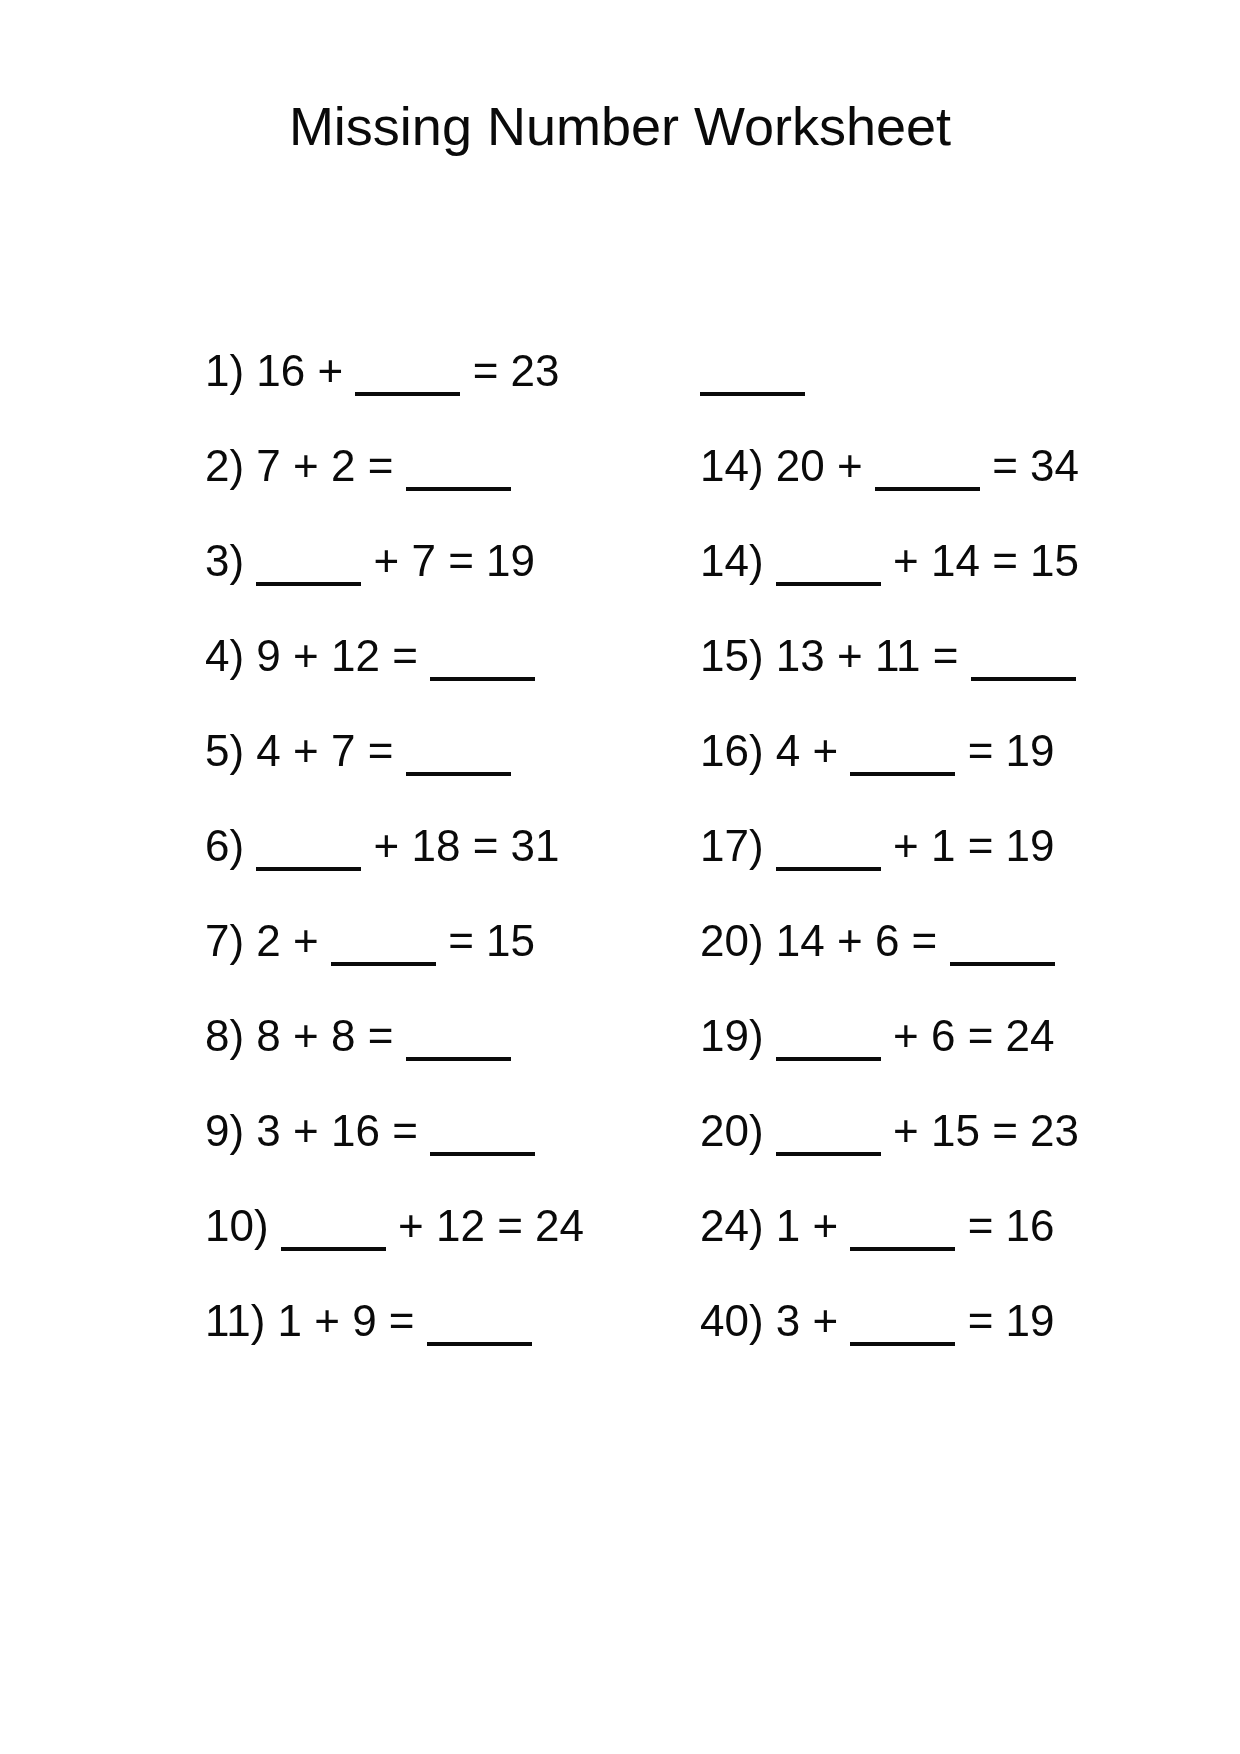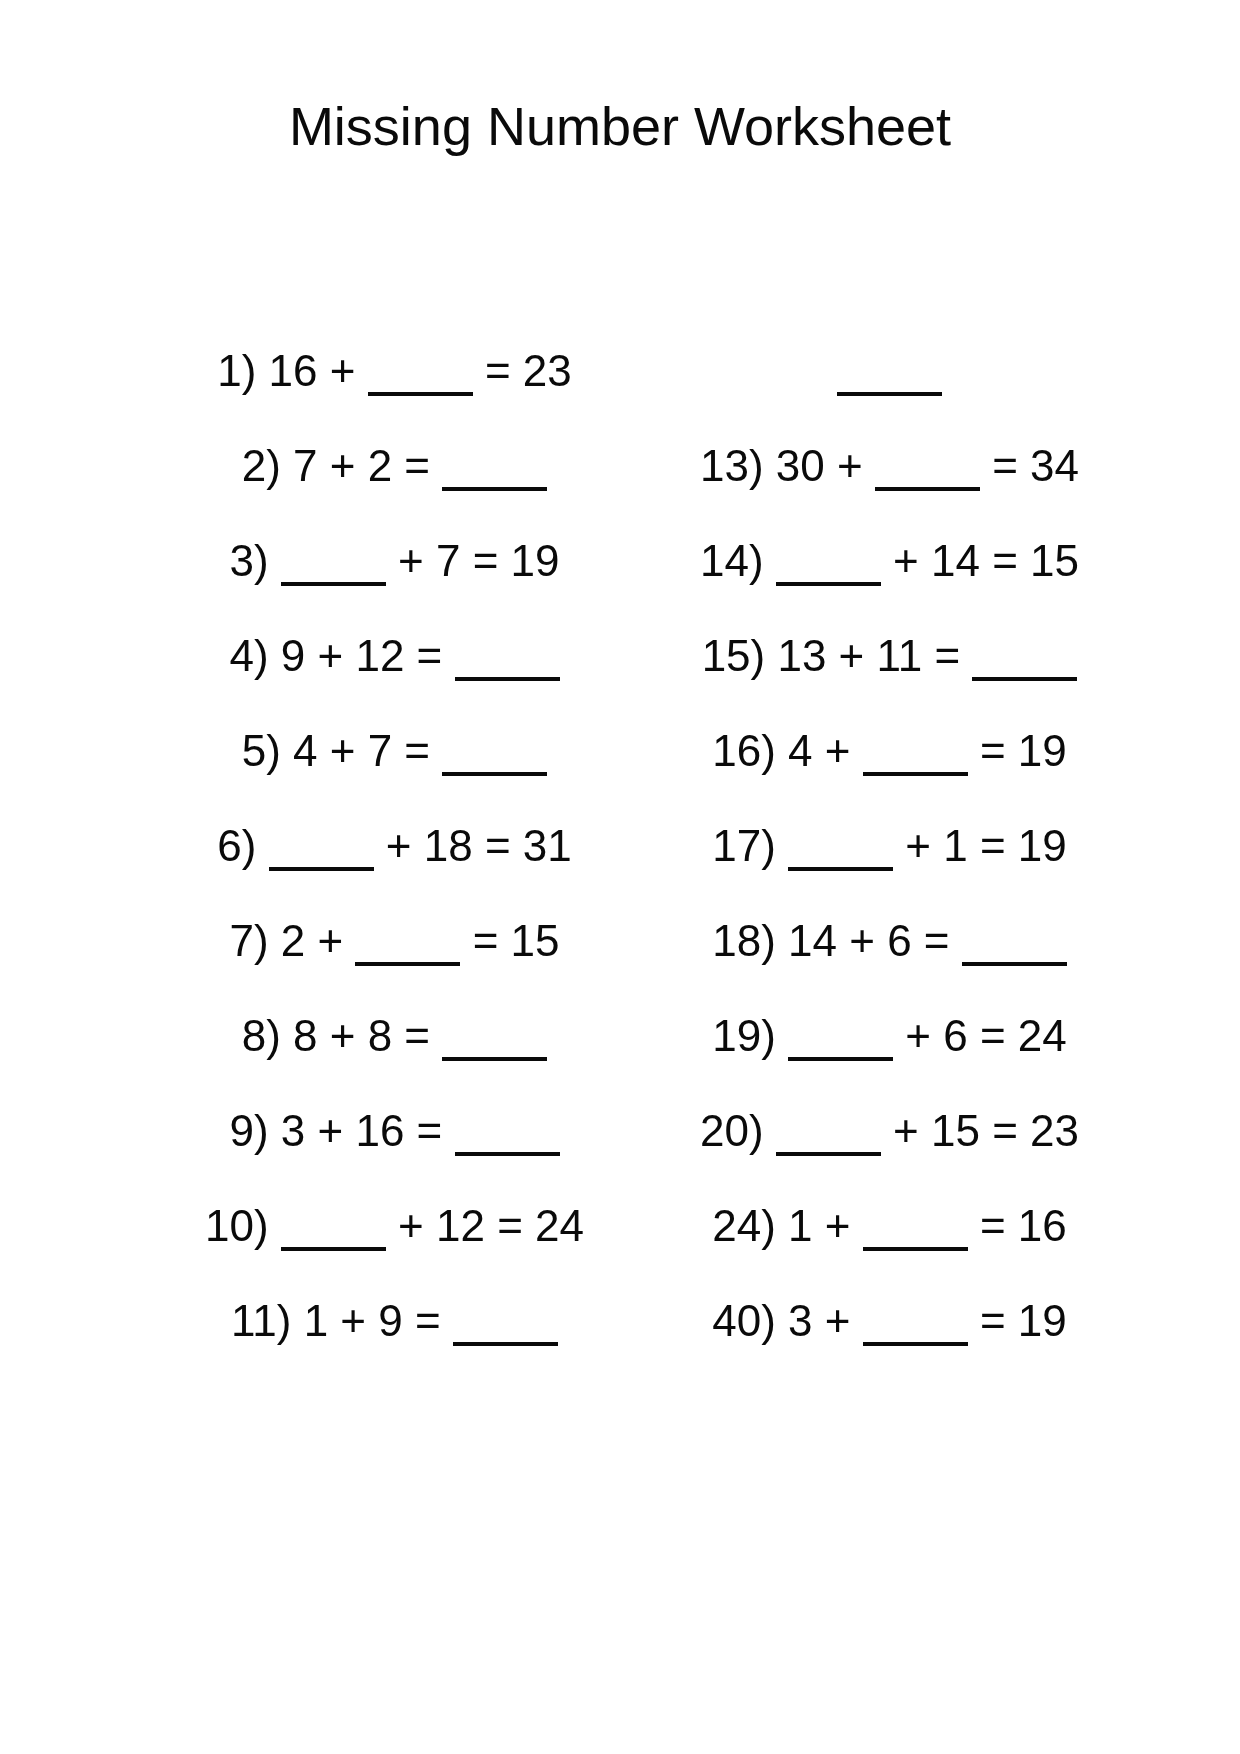--- a/index.html
+++ b/index.html
@@ -32,21 +32,20 @@
     top: 168px;
     right: 247px;
     font-size: 44px;
     line-height: 1.2;
     color: #979797;
     white-space: nowrap;
   }
   .column {
     position: absolute;
     top: 323px;
-    text-align: center;
   }
   .column.left  { left: 205px; }
   .column.right { left: 700px; }
   .problem {
     font-size: 44px;
     line-height: 95px;
     height: 95px;
     white-space: pre;
     color: #0a0a0a;
   }
@@ -71,24 +70,24 @@
       <div class="problem"><span>5) 4 + 7 = </span><span class="blank"></span><span></span></div>
       <div class="problem"><span>6) </span><span class="blank"></span><span> + 18 = 31</span></div>
       <div class="problem"><span>7) 2 + </span><span class="blank"></span><span> = 15</span></div>
       <div class="problem"><span>8) 8 + 8 = </span><span class="blank"></span><span></span></div>
       <div class="problem"><span>9) 3 + 16 = </span><span class="blank"></span><span></span></div>
       <div class="problem"><span>10) </span><span class="blank"></span><span> + 12 = 24</span></div>
       <div class="problem"><span>11) 1 + 9 = </span><span class="blank"></span><span></span></div>
     </div>
   <div class="column right">
       <div class="problem"><span class="blank"></span><span></span></div>
-      <div class="problem"><span>13) 30 + </span><span class="blank"></span><span> = 34</span></div>
+      <div class="problem"><span>14) 20 + </span><span class="blank"></span><span> = 34</span></div>
       <div class="problem"><span>14) </span><span class="blank"></span><span> + 14 = 15</span></div>
       <div class="problem"><span>15) 13 + 11 = </span><span class="blank"></span><span></span></div>
       <div class="problem"><span>16) 4 + </span><span class="blank"></span><span> = 19</span></div>
       <div class="problem"><span>17) </span><span class="blank"></span><span> + 1 = 19</span></div>
-      <div class="problem"><span>18) 14 + 6 = </span><span class="blank"></span><span></span></div>
+      <div class="problem"><span>20) 14 + 6 = </span><span class="blank"></span><span></span></div>
       <div class="problem"><span>19) </span><span class="blank"></span><span> + 6 = 24</span></div>
       <div class="problem"><span>20) </span><span class="blank"></span><span> + 15 = 23</span></div>
       <div class="problem"><span>24) 1 + </span><span class="blank"></span><span> = 16</span></div>
       <div class="problem"><span>40) 3 + </span><span class="blank"></span><span> = 19</span></div>
     </div>
 </div>
 
 </body></html>

